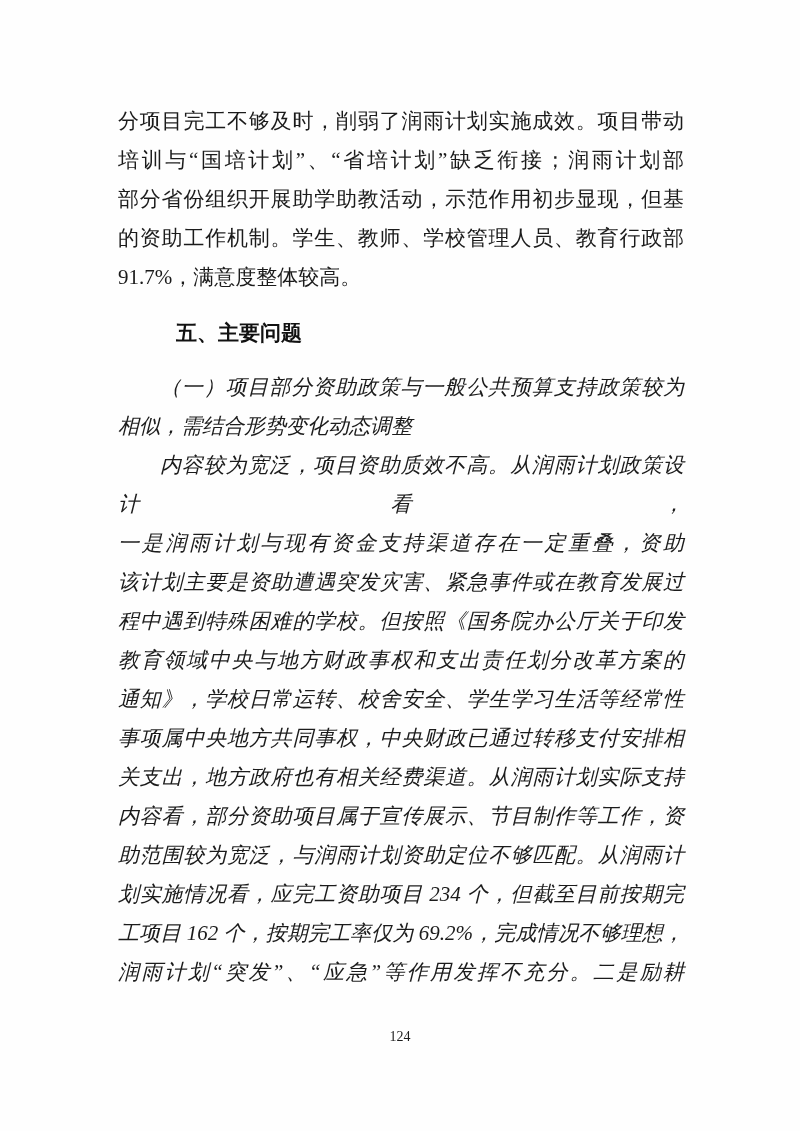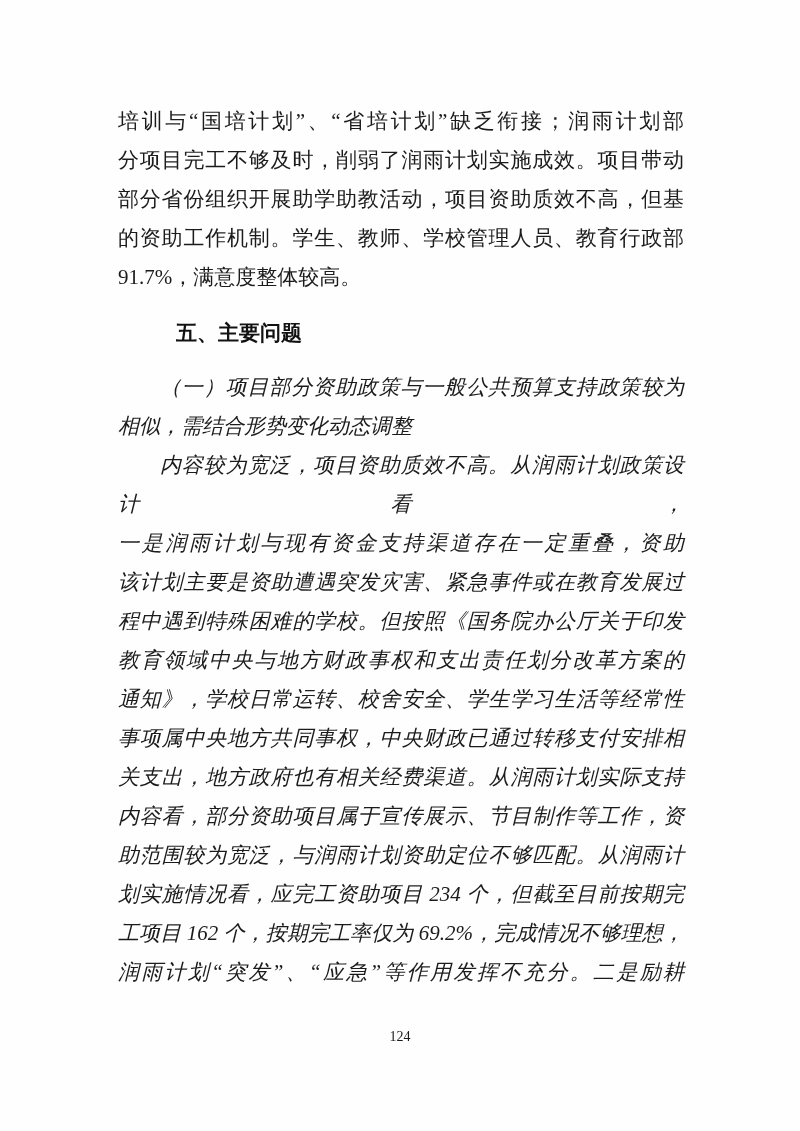--- a/index.html
+++ b/index.html
@@ -64,23 +64,23 @@
     color: #1b1b1b;
   }
 </style>
 </head>
 <body>
 
 <div class="page">
   <div class="content">
 
     <div class="para end-short">
+        <div class="line">分项目完工不够及时，削弱了润雨计划实施成效。项目带动</div>
         <div class="line">培训与“国培计划”、“省培计划”缺乏衔接；润雨计划部</div>
-        <div class="line">分项目完工不够及时，削弱了润雨计划实施成效。项目带动</div>
-        <div class="line">部分省份组织开展助学助教活动，项目资助质效不高，但基</div>
+        <div class="line">部分省份组织开展助学助教活动，示范作用初步显现，但基</div>
         <div class="line">的资助工作机制。学生、教师、学校管理人员、教育行政部</div>
         <div class="line">91.7%，满意度整体较高。</div>
       </div>
 
     <h3 class="section-heading">五、主要问题</h3>
 
     <div class="para kaiti end-short indent-first">
         <div class="line">（一）项目部分资助政策与一般公共预算支持政策较为</div>
         <div class="line">相似，需结合形势变化动态调整</div>
       </div>

